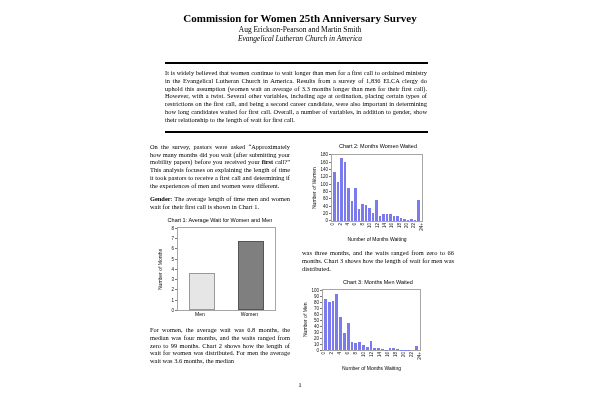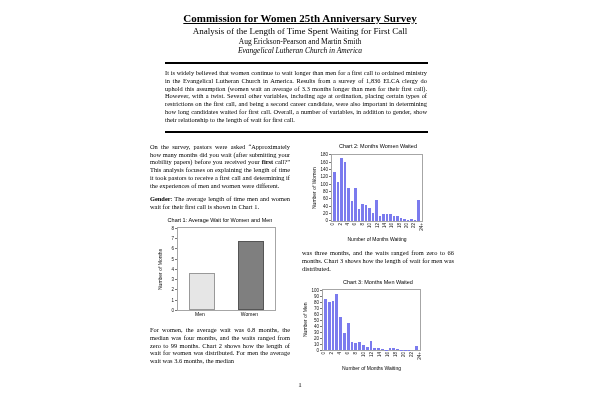--- a/index.html
+++ b/index.html
@@ -1,21 +1,21 @@
 <!DOCTYPE html>
 <html><head>
 <meta charset="utf-8">
 <style>
   html,body{margin:0;padding:0;}
   body{width:600px;height:400px;background:#fff;font-family:"Liberation Serif",serif;color:#000;}
   .page{position:relative;width:600px;height:400px;background:#fff;overflow:hidden;}
 
   
   .hdr{position:absolute;top:12px;left:0;width:600px;text-align:center;}
-  .hdr .title{font-size:11px;font-weight:bold;text-decoration:underline;}
+  .hdr .title{font-size:11px;font-weight:bold;}
   .hdr .subtitle{font-size:9px;margin-top:2px;}
   .hdr .by{font-size:7px;margin-top:2px;}
   .hdr .authors{font-size:7.5px;margin-top:1px;}
   .hdr .affil{font-size:7.5px;font-style:italic;}
 
   .rule{position:absolute;left:165px;width:263px;height:2px;background:#000;}
   .rule1{top:62px;}
   .rule2{top:131px;}
 
   .intro{position:absolute;left:165px;width:262px;top:69px;font-size:6.4px;line-height:7.8px;text-align:justify;}
@@ -55,21 +55,20 @@
   [data-chart="chart3"] .c-body{margin-left:0;}
   [data-chart="chart1"] .xlabels{height:8px;}
 </style>
 </head>
 <body>
 
 <div class="page">
 
   <div class="hdr">
     <div class="title">Commission for Women 25th Anniversary Survey</div>
-    <div class="subtitle">Analysis of the Length of Time Spent Waiting for First Call</div>
     <div class="authors">Aug Erickson-Pearson and Martin Smith</div>
     <div class="affil">Evangelical Lutheran Church in America</div>
   </div>
 
   <div class="rule rule1"></div>
 
   <div class="intro">It is widely believed that women continue to wait longer than men for a first call to ordained ministry in the Evangelical Lutheran Church in America.  Results from a survey of 1,836 ELCA clergy do uphold this assumption (women wait an average of 3.3 months longer than men for their first call).  However, with a twist.  Several other variables, including age at ordination, placing certain types of restrictions on the first call, and being a second career candidate, were also important in determining how long candidates waited for first call.  Overall, a number of variables, in addition to gender, show their relationship to the length of wait for first call.</div>
 
   <div class="rule rule2"></div>
 

